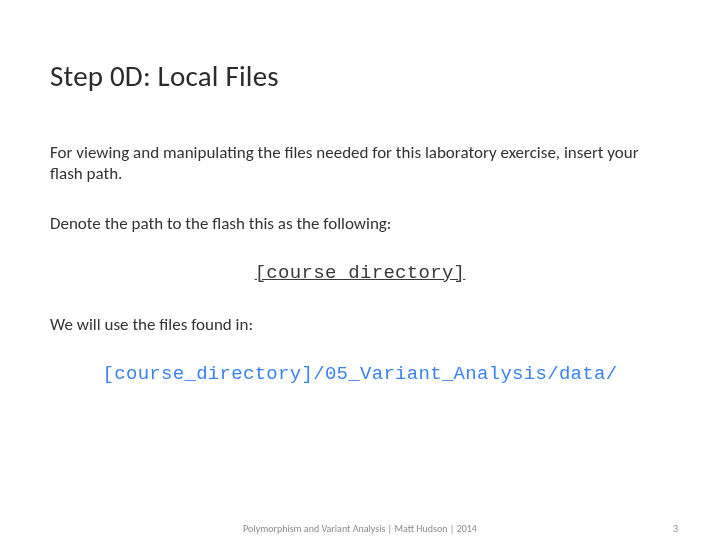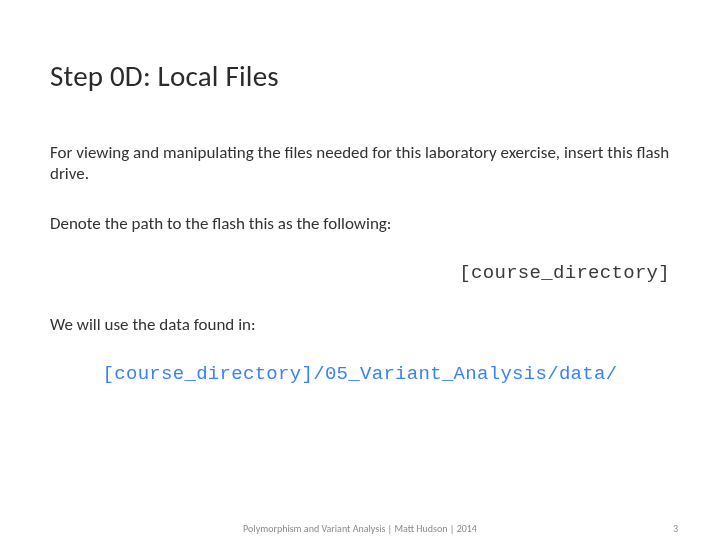--- a/index.html
+++ b/index.html
@@ -26,24 +26,25 @@
   .body-text {
     font-size: 17px;
     line-height: 1.25;
     color: #333;
     margin-bottom: 28px;
     font-weight: 400;
   }
   .code-center {
     font-family: Consolas, "Courier New", monospace;
     font-size: 19px;
-    text-align: right;
+    text-align: center;
     color: #3a3a3a;
     margin: 18px 0 30px 0;
     letter-spacing: 0.3px;
+    text-decoration: underline;
   }
   .code-center-2 {
     font-family: Consolas, "Courier New", monospace;
     font-size: 19px;
     text-align: center;
     color: #3b82f6;
     margin: 24px 0 0 0;
     letter-spacing: 0.3px;
   }
   .footer {
@@ -64,27 +65,27 @@
     position: absolute;
     right: 42px;
   }
 </style>
 </head>
 <body>
 
 <div class="slide">
   <h1 class="title">Step 0D: Local Files</h1>
 
-  <p class="body-text">For viewing and manipulating the files needed for this laboratory exercise, insert this flash drive.</p>
+  <p class="body-text">For viewing and manipulating the files needed for this laboratory exercise, insert your flash path.</p>
 
   <p class="body-text">Denote the path to the flash this as the following:</p>
 
   <div class="code-center">[course_directory]</div>
 
-  <p class="body-text">We will use the data found in:</p>
+  <p class="body-text">We will use the files found in:</p>
 
   <div class="code-center-2">[course_directory]/05_Variant_Analysis/data/</div>
 
   <div class="footer">
     <span class="footer-center">Polymorphism and Variant Analysis | Matt Hudson | 2014</span>
     <span class="footer-right">3</span>
   </div>
 </div>
 
 </body></html>

